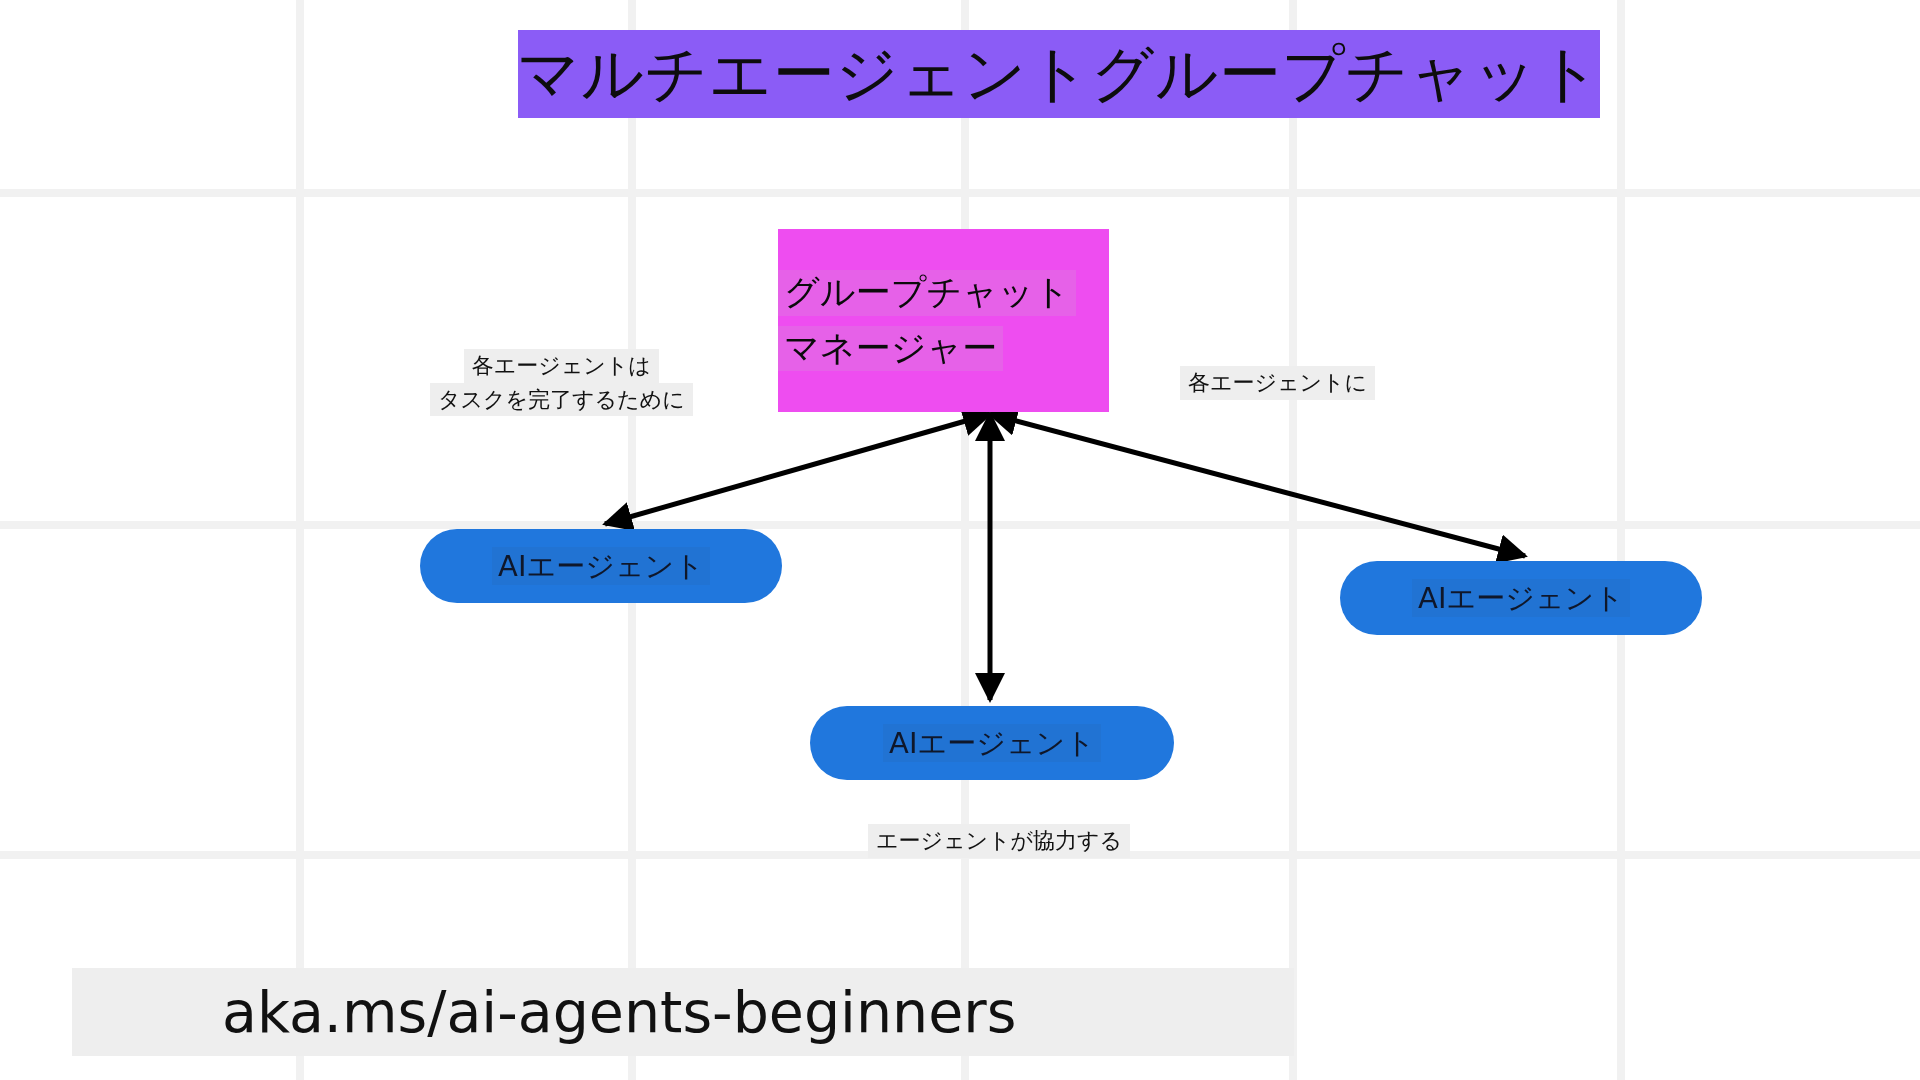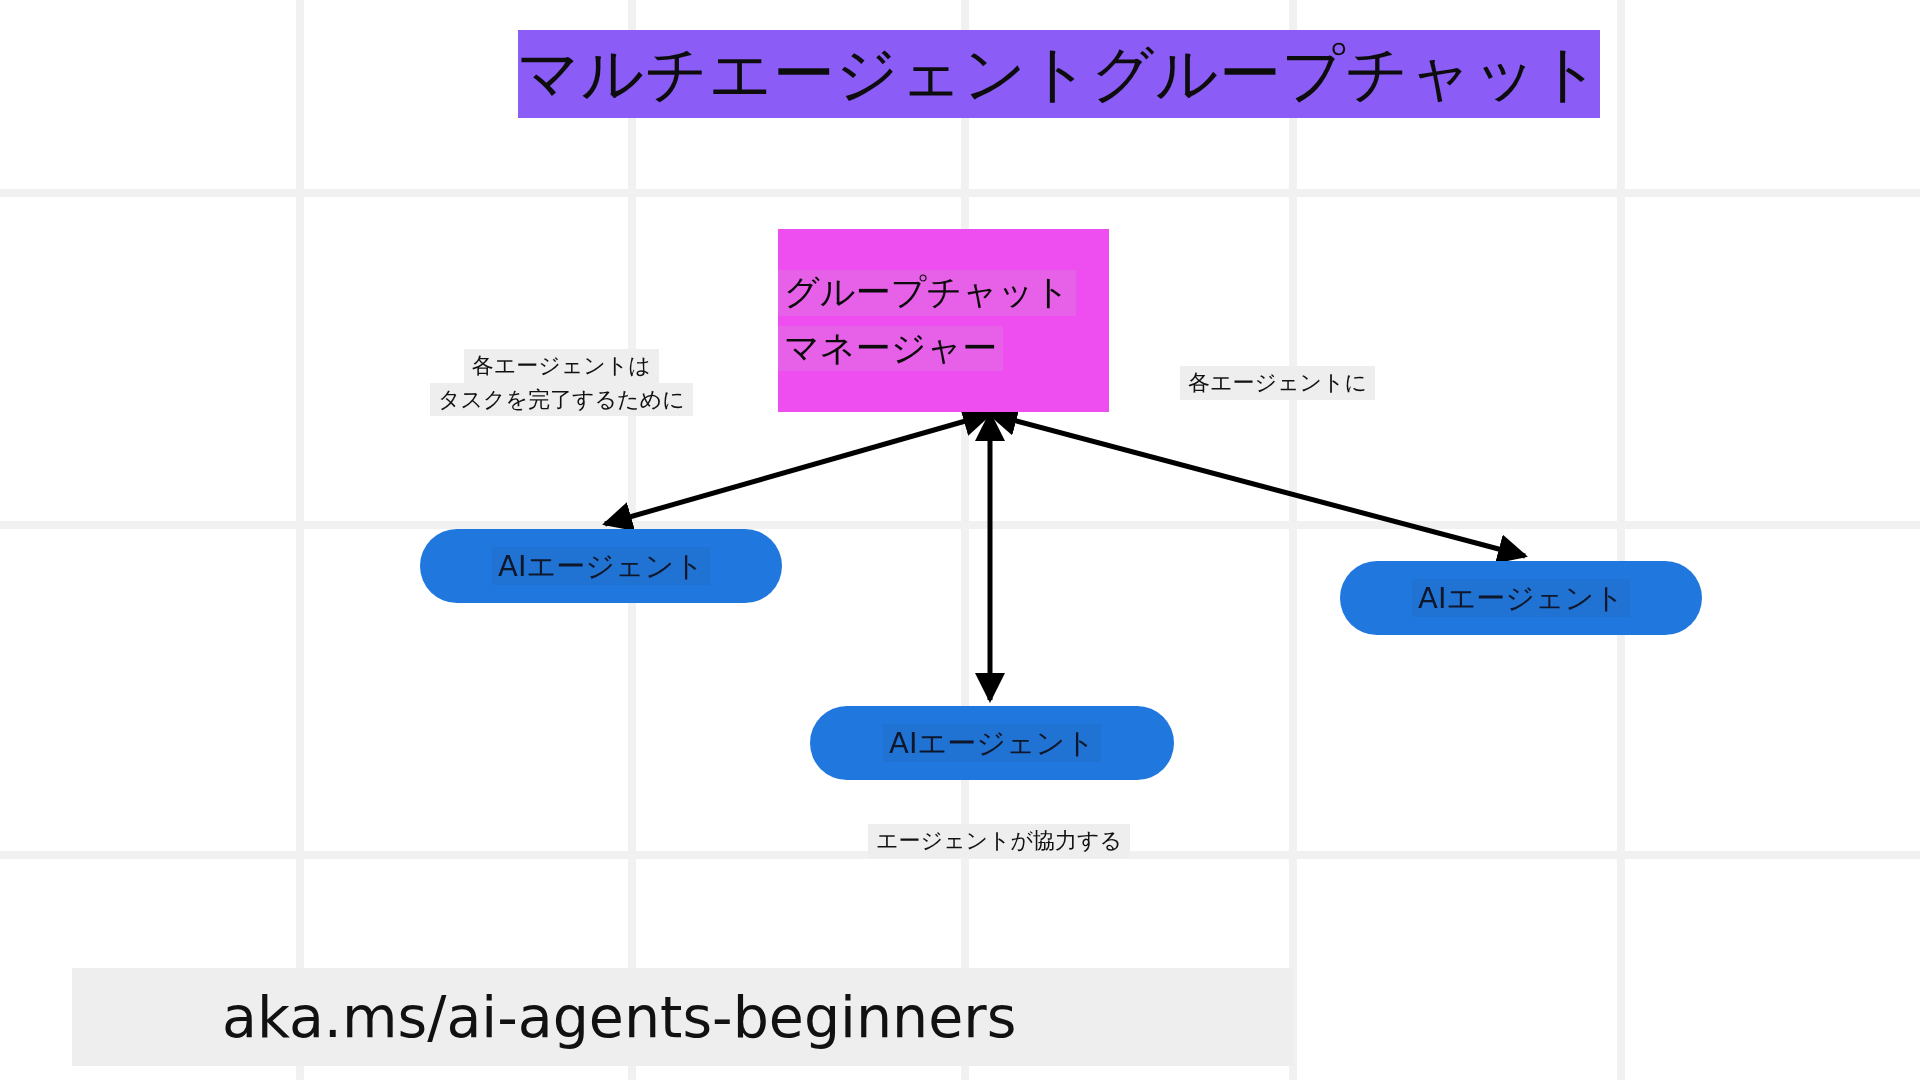--- a/index.html
+++ b/index.html
@@ -138,21 +138,21 @@
   #caption-left   { left: 430px;  top: 349px; align-items: center; }
   #caption-right  { left: 1180px; top: 366px; align-items: center; }
   #caption-bottom { left: 848px;  top: 824px; align-items: center; margin-left: 20px; }
 
   
   .url-band {
     position: absolute;
     left: 72px;
     top: 968px;
     width: 1222px;
-    height: 98px;
+    height: 88px;
     background: #eeeeee;
     display: flex;
     align-items: center;
   }
   .url-text {
     font-family: "DejaVu Sans", "Liberation Sans", sans-serif;
     font-size: 57px;
     font-weight: 400;
     color: #111111;
     white-space: nowrap;

